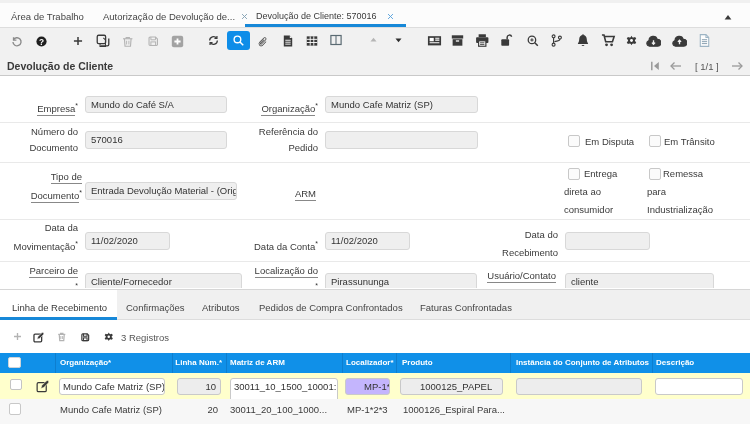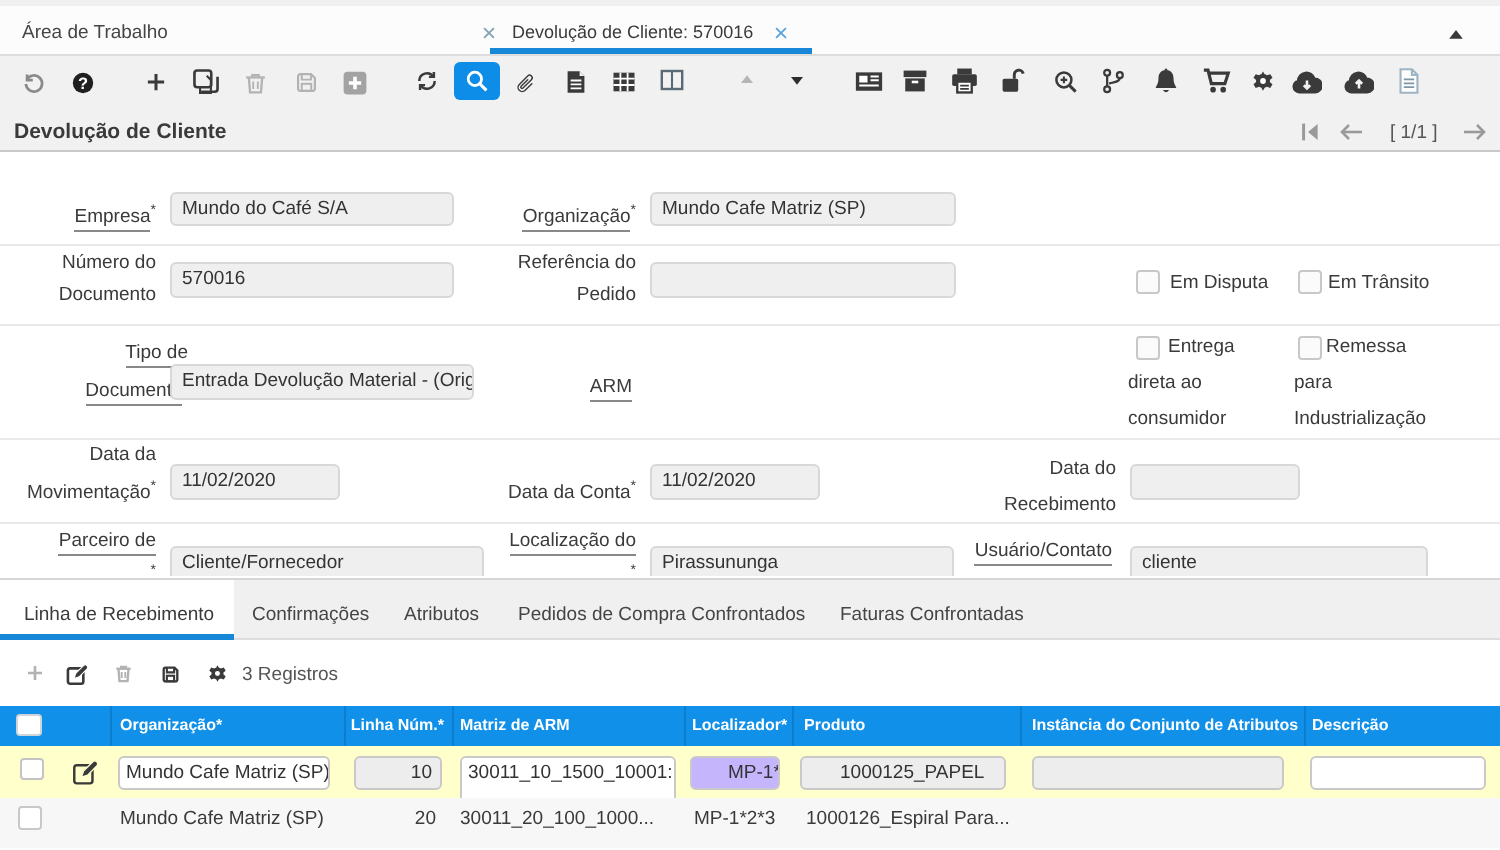--- a/index.html
+++ b/index.html
@@ -11,20 +11,21 @@
 .lnk{border-bottom:1px solid #888;padding-bottom:1px}
 .cb{position:absolute;width:14px;height:14px;background:#fbfbfb;border:1px solid #c8c8c8;border-radius:2px}
 sup{font-size:7px;color:#333;vertical-align:4px}
 .ic{position:absolute}
 </style></head>
 <body>
 <div id="page">
 <div class="abs" style="left:0;top:0;width:750px;height:3px;background:#f0f0f0"></div>
 <div class="abs" style="left:0;top:3px;width:750px;height:25px;background:#fcfcfc;border-bottom:1px solid #ddd"></div>
 <div class="abs" style="left:11px;top:11px;color:#454545">Área de Trabalho</div>
+<div class="abs" style="left:103px;top:11px;color:#454545">Autorização de Devolução de...</div>
 <svg class="ic" style="left:241px;top:13px" width="7" height="7" viewBox="0 0 8 8">
       <path d="M1.2 1.2l5.6 5.6M6.8 1.2 1.2 6.8" stroke="#85a3b5" stroke-width="1.1"></path>
     </svg>
 <div class="abs" style="left:256px;top:11px;color:#3a3a3a;font-size:9px">Devolução de Cliente: 570016</div>
 <svg class="ic" style="left:387px;top:13px" width="7" height="7" viewBox="0 0 8 8">
       <path d="M1.2 1.2l5.6 5.6M6.8 1.2 1.2 6.8" stroke="#5ba3dd" stroke-width="1.1"></path>
     </svg>
 <div class="abs" style="left:245px;top:24px;width:161px;height:3px;background:#1788d8"></div>
 <svg class="ic" style="left:724px;top:14px" width="8" height="6" viewBox="0 0 8 6">
       <path d="M4 1 7.4 5.4H.6z" fill="#3a3a3a"></path>
@@ -177,21 +178,21 @@
 <div class="lbl" style="left:240px;top:98px;width:78px"><span class="lnk">Organização</span><sup>*</sup></div>
 <div class="inp" style="left:325px;top:96px;width:153px;height:17px;line-height:15px">Mundo Cafe Matriz (SP)</div>
 <div class="lbl" style="left:0;top:124px;width:78px;line-height:16px">Número do<br>Documento</div>
 <div class="inp" style="left:85px;top:131px;width:142px;height:18px;line-height:16px">570016</div>
 <div class="lbl" style="left:238px;top:124px;width:80px;line-height:16px">Referência do<br>Pedido</div>
 <div class="inp" style="left:325px;top:131px;width:153px;height:18px;line-height:16px"></div>
 <div class="cb" style="left:568px;top:135px;width:12px;height:12px"></div>
 <div class="abs" style="left:585px;top:136px">Em Disputa</div>
 <div class="cb" style="left:649px;top:135px;width:12px;height:12px"></div>
 <div class="abs" style="left:664px;top:136px">Em Trânsito</div>
-<div class="lbl" style="left:16px;top:169px;width:78px;line-height:16px"><span class="lnk">Tipo de</span><br><span class="lnk">Documento</span><sup>*</sup></div>
+<div class="lbl" style="left:4px;top:169px;width:78px;line-height:16px"><span class="lnk">Tipo de</span><br><span class="lnk">Documento</span><sup>*</sup></div>
 <div class="inp" style="left:85px;top:182px;width:152px;height:18px;line-height:16px">Entrada Devolução Material - (Orig</div>
 <div class="lbl" style="left:240px;top:186px;width:76px"><span class="lnk">ARM</span></div>
 <div class="cb" style="left:568px;top:168px;width:12px;height:12px"></div>
 <div class="abs" style="left:584px;top:168px">Entrega</div>
 <div class="abs" style="left:564px;top:186px">direta ao</div>
 <div class="abs" style="left:564px;top:204px">consumidor</div>
 <div class="cb" style="left:649px;top:168px;width:12px;height:12px"></div>
 <div class="abs" style="left:663px;top:168px">Remessa</div>
 <div class="abs" style="left:647px;top:186px">para</div>
 <div class="abs" style="left:647px;top:204px">Industrialização</div>

